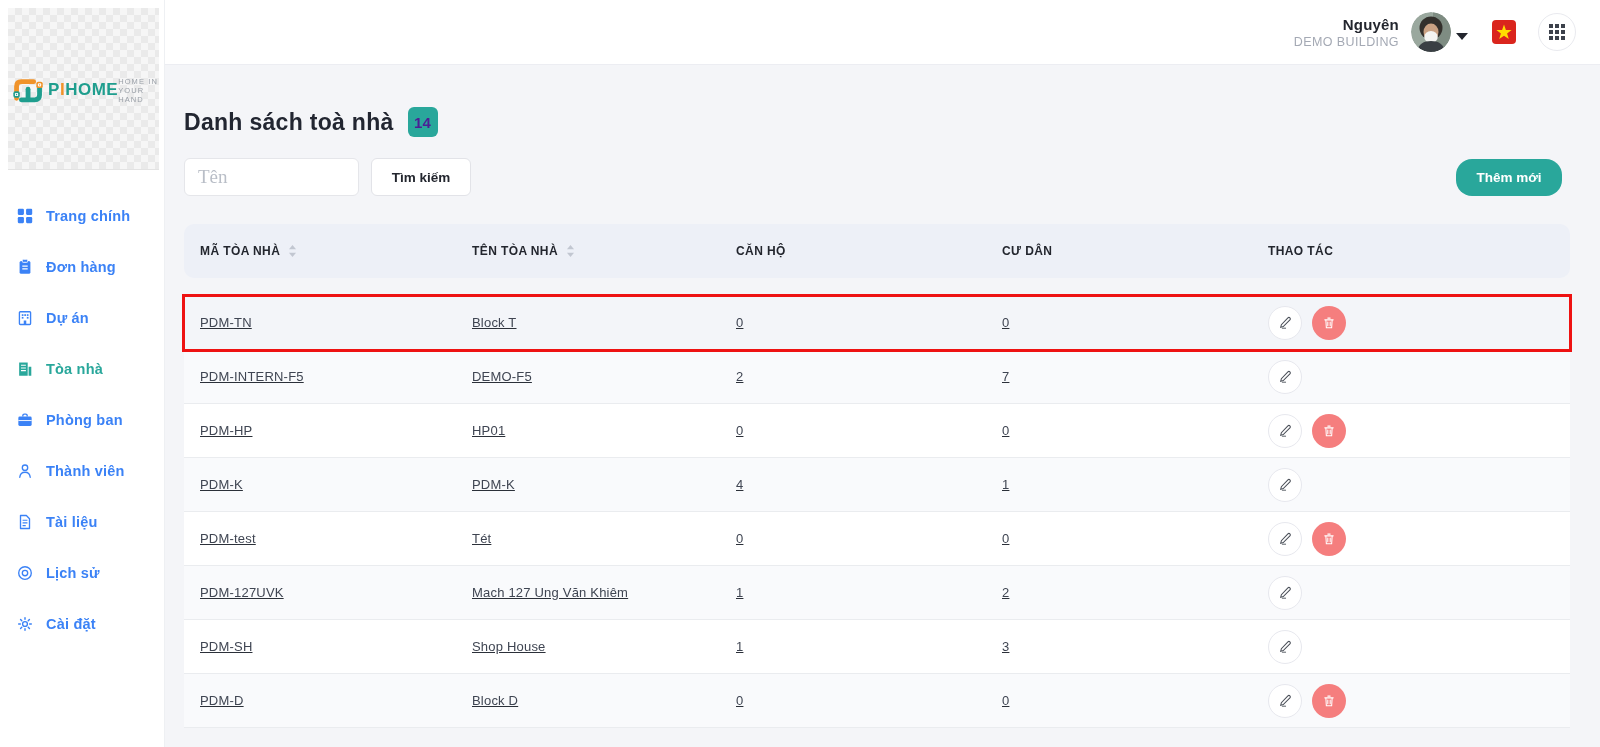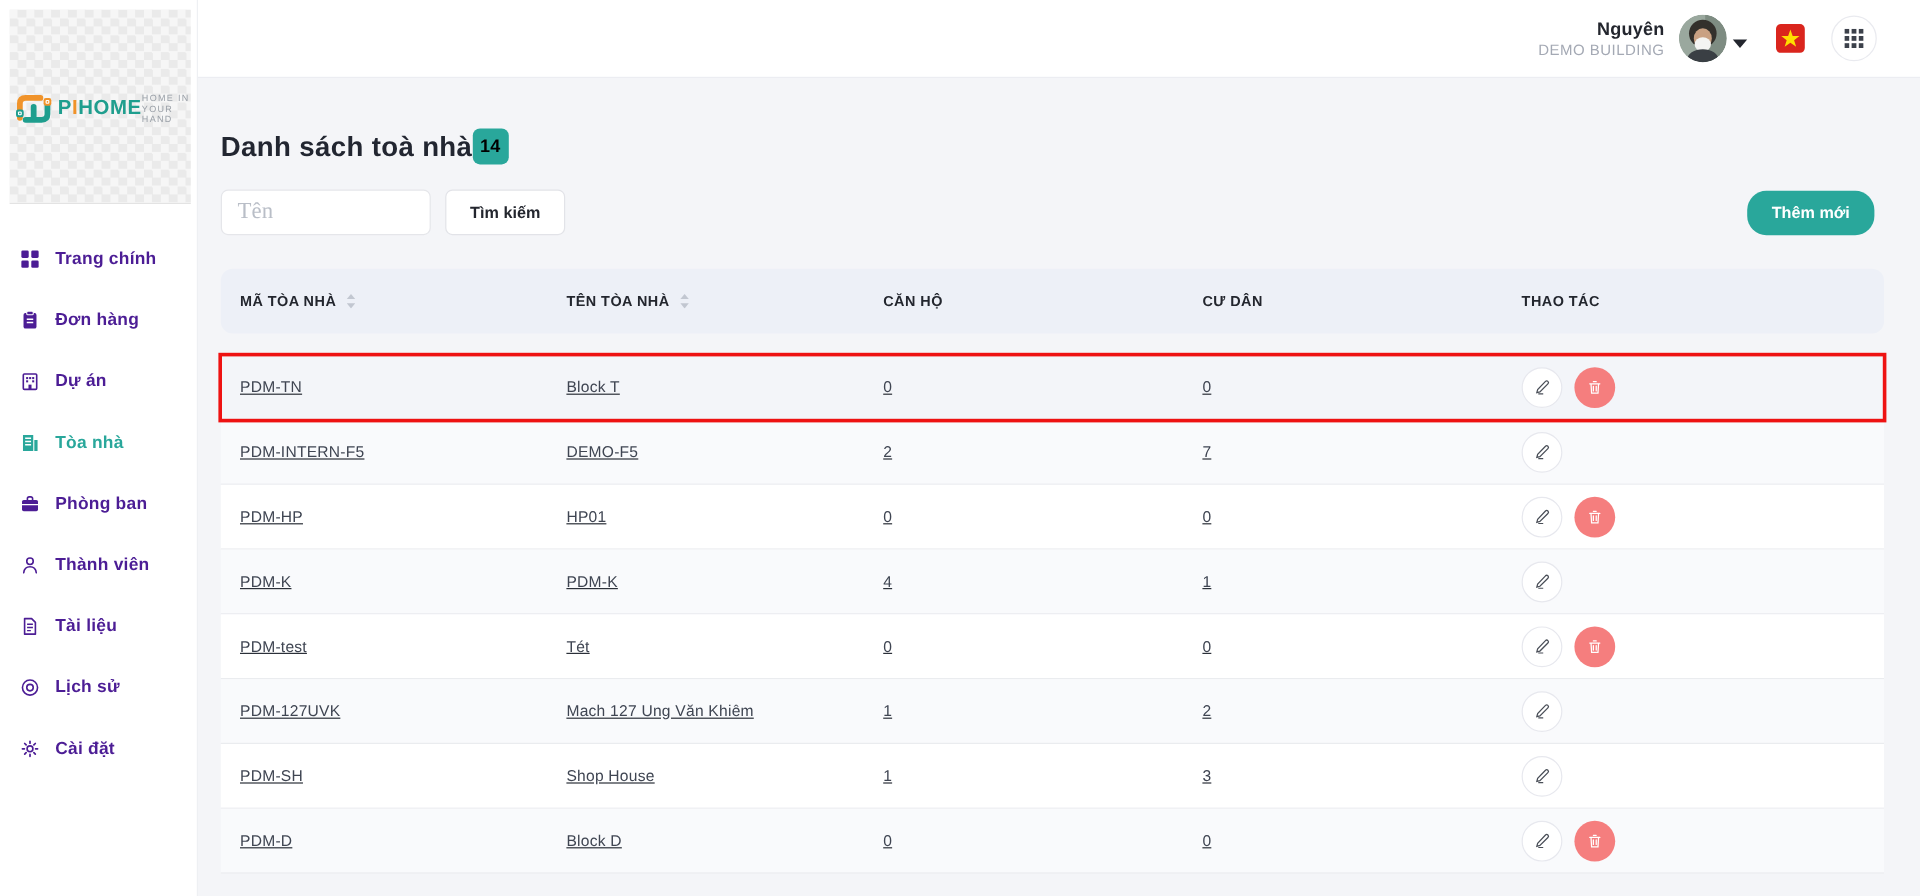--- a/index.html
+++ b/index.html
@@ -16,50 +16,50 @@
     background:repeating-conic-gradient(#eaeaea 0 25%, #f6f6f6 0 50%) 0 0/14px 14px;
     display:flex; flex-direction:row; align-items:center; justify-content:center;
     border-bottom:1px solid #e3e3e3; }
   .logo-mark { width:96px; height:74px; }
   .brand { font-size:17px; font-weight:800; letter-spacing:.5px; margin-top:2px; }
   .brand .pt { color:#1f9e8e; } .brand .po { color:#f0932a; }
   .tagline { font-size:7.5px; color:#9aa0a8; letter-spacing:1.1px; margin-top:3px; }
 
   .nav { margin-top:20px; }
   .nav-item { display:flex; align-items:center; height:51px; padding-left:15px;
-    color:#4c1d95; cursor:pointer; }
+    color:#3b82f6; cursor:pointer; }
   .nav-item .nicon { width:20px; height:20px; display:flex; align-items:center;
     justify-content:center; margin-right:11px; color:inherit; }
   .nav-item .nlabel { font-size:14.5px; font-weight:700; }
   .nav-item.active { color:#29a79b; }
 
   
   .topbar { position:absolute; left:165px; right:0; top:0; height:65px; background:#fff;
     border-bottom:1px solid #ecedf2; display:flex; align-items:center;
-    justify-content:flex-end; padding-right:36px; z-index:4; }
+    justify-content:flex-end; padding-right:24px; z-index:4; }
   .user-block { display:flex; align-items:center; }
   .user-text { text-align:right; margin-right:12px; }
   .user-name { font-size:15px; font-weight:800; color:#23262e; }
   .user-org { font-size:12.5px; color:#a4a9b4; letter-spacing:.4px; margin-top:2px; }
   .avatar { width:40px; height:40px; border-radius:50%; overflow:hidden; flex:0 0 auto; }
   .caret { width:0; height:0; border-left:6px solid transparent; border-right:6px solid transparent;
     border-top:7px solid #23262e; margin-left:5px; margin-top:8px; }
   .flag { width:24px; height:24px; border-radius:4px; background:#da251d; margin-left:24px;
     display:flex; align-items:center; justify-content:center; }
   .apps-btn { width:38px; height:38px; border-radius:50%; background:#fff;
     border:1px solid #e9eaef; margin-left:22px; display:flex; align-items:center;
     justify-content:center; cursor:pointer; }
 
   
   .content { position:absolute; left:165px; top:65px; right:0; bottom:0;
     background:#f4f5f8; padding:0 30px 0 19px; }
   .title-row { margin-top:42px; display:flex; align-items:center; }
   .page-title { font-size:23px; font-weight:800; color:#222631; letter-spacing:.3px; }
-  .count-badge { min-width:30px; height:30px; border-radius:6px;
-    background:#29a79b; color:#000000; font-size:15px; font-weight:800;
+  .count-badge { margin-left:14px; min-width:30px; height:30px; border-radius:6px;
+    background:#29a79b; color:#4c1d95; font-size:15px; font-weight:800;
     display:flex; align-items:center; justify-content:center; padding:0 6px; }
 
   .filter-row { margin-top:21px; display:flex; align-items:center; position:relative; height:38px; }
   .name-input { width:175px; height:38px; background:#fff; border:1px solid #e5e6ea;
     border-radius:6px; padding:0 13px; font-size:19px; color:#2b3039;
     font-family:Liberation Serif, serif; outline:none; }
   .name-input::placeholder { color:#b9bec7; }
   .search-btn { width:100px; height:38px; margin-left:12px; background:#fff;
     border:1px solid #e2e3e8; border-radius:6px; font-size:13.5px; font-weight:700;
     color:#23262e; font-family:inherit; cursor:pointer; }

